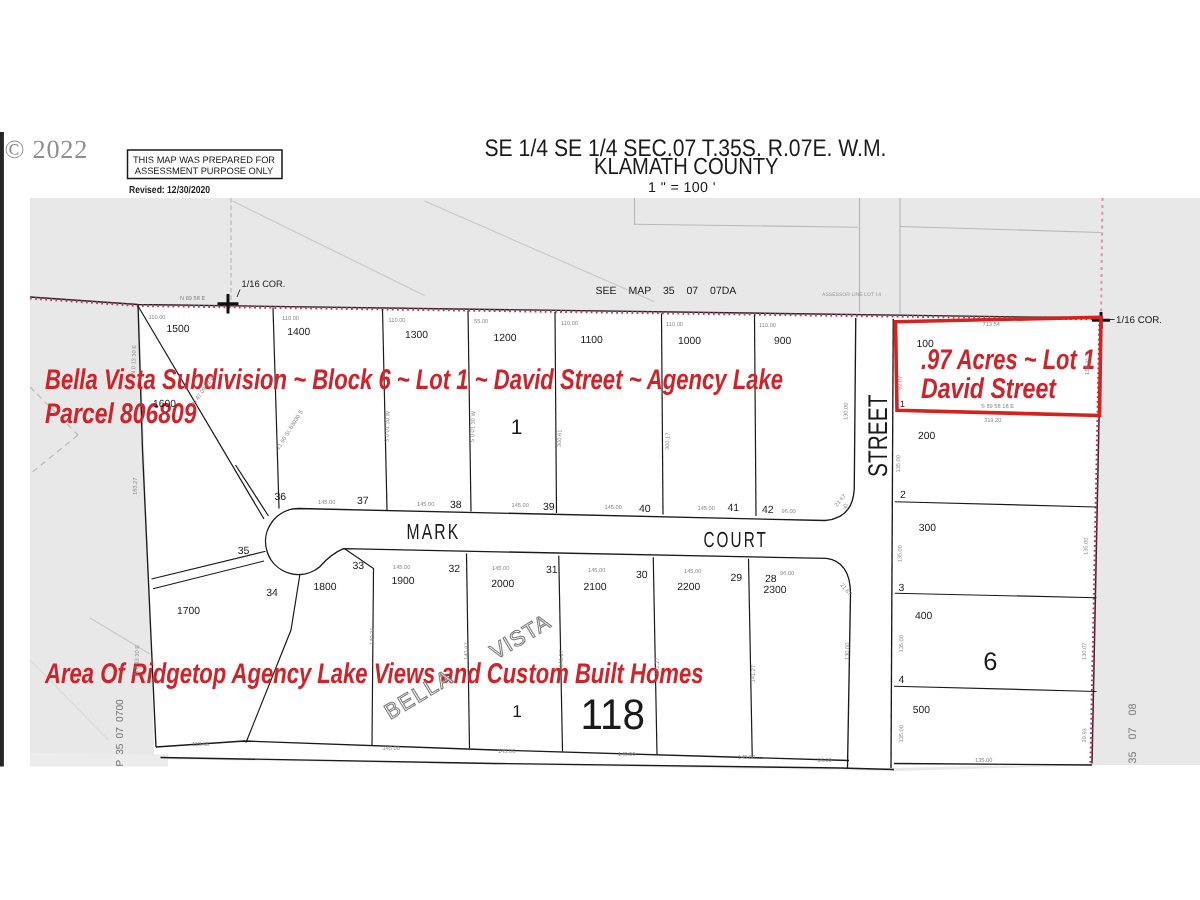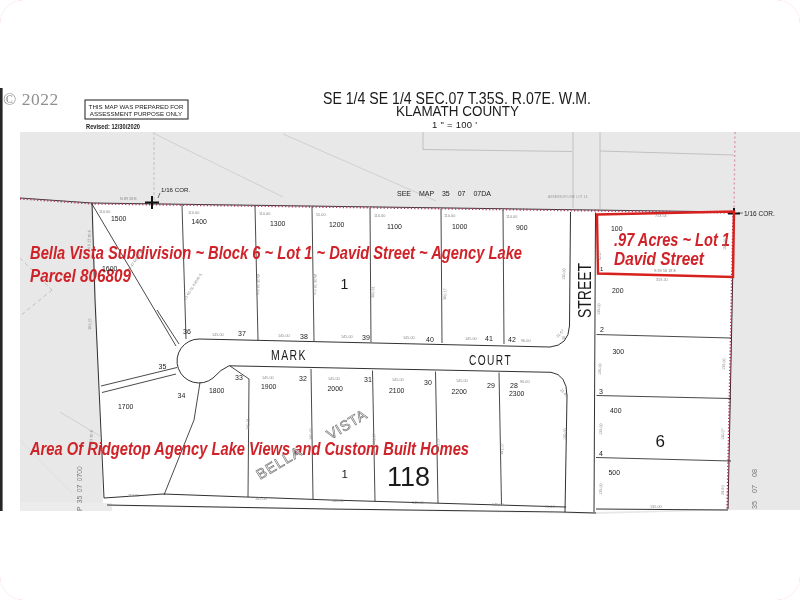--- a/index.html
+++ b/index.html
@@ -1,17 +1,17 @@
 <!DOCTYPE html>
 <html><head>
 <meta charset="utf-8">
 <style>
   html,body{margin:0;padding:0;background:#ffffff;}
   #page{position:relative;width:800px;height:600px;background:#fca5a5;overflow:hidden;
-        font-family:"Liberation Sans", sans-serif;border-radius:24px;}
+        font-family:"Liberation Sans", sans-serif;}
   svg{position:absolute;left:0;top:0;}
 </style>
 </head>
 <body>
 <div id="page">
 <svg width="800" height="600" viewBox="0 0 800 600" fill="#1a1a1a" font-family="Liberation Sans, sans-serif">
 
   <rect x="0" y="0" width="800" height="600" fill="#ffffff"></rect>
 
   <polygon points="20,132 800,132 800,510 735,510 596,514 103,506 20,504" fill="#e8e8e8"></polygon>

